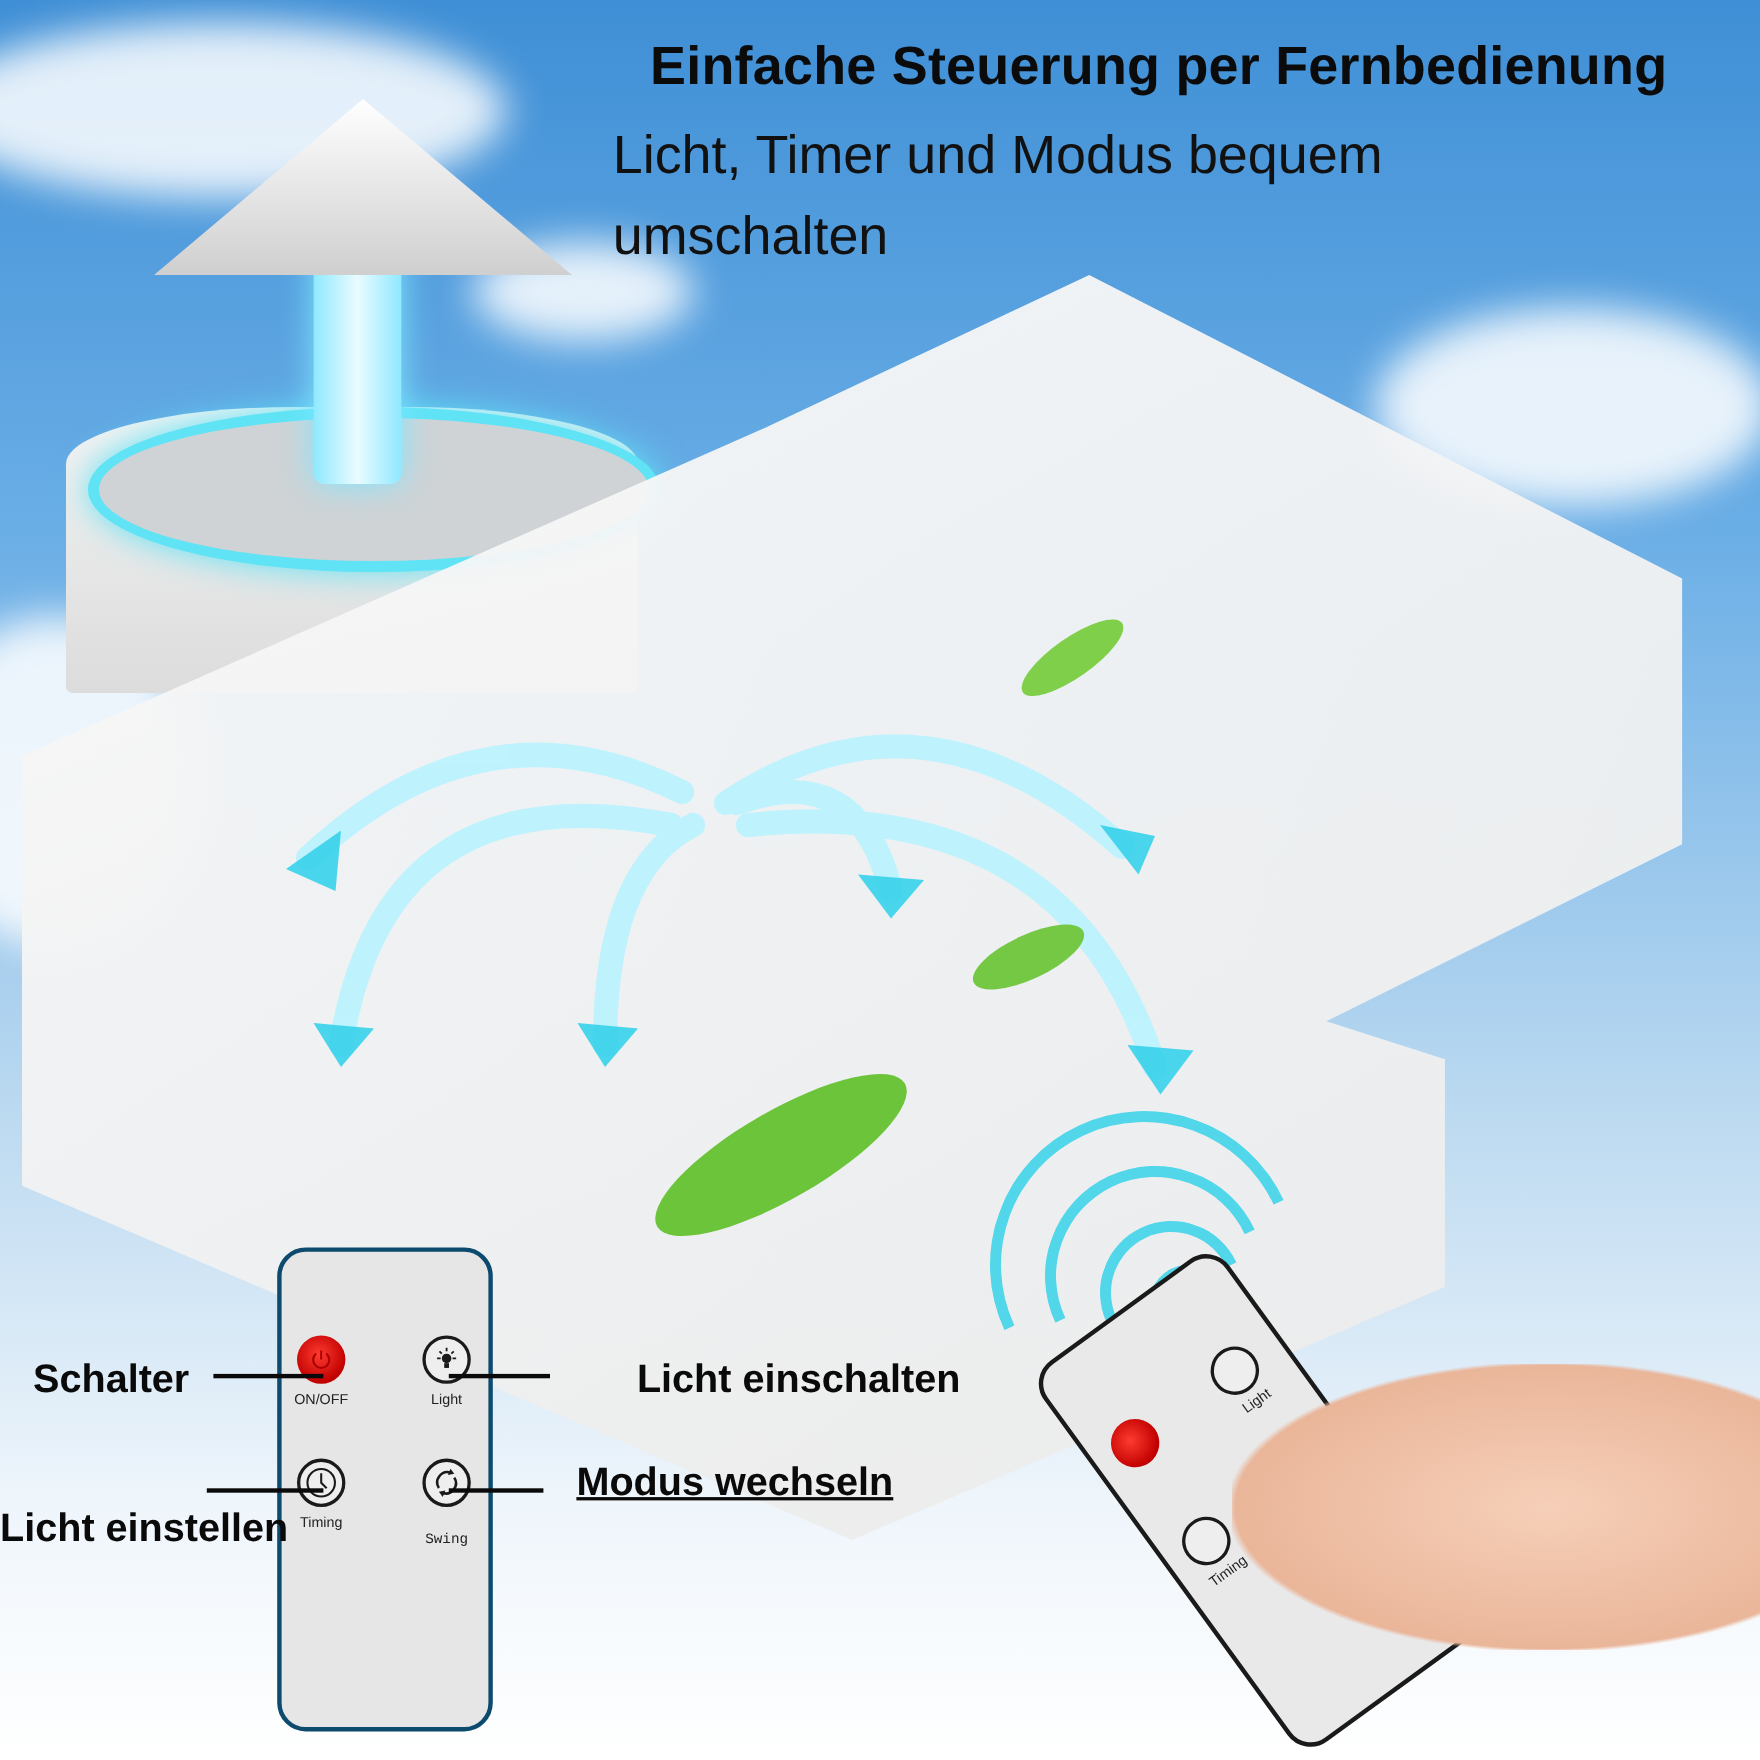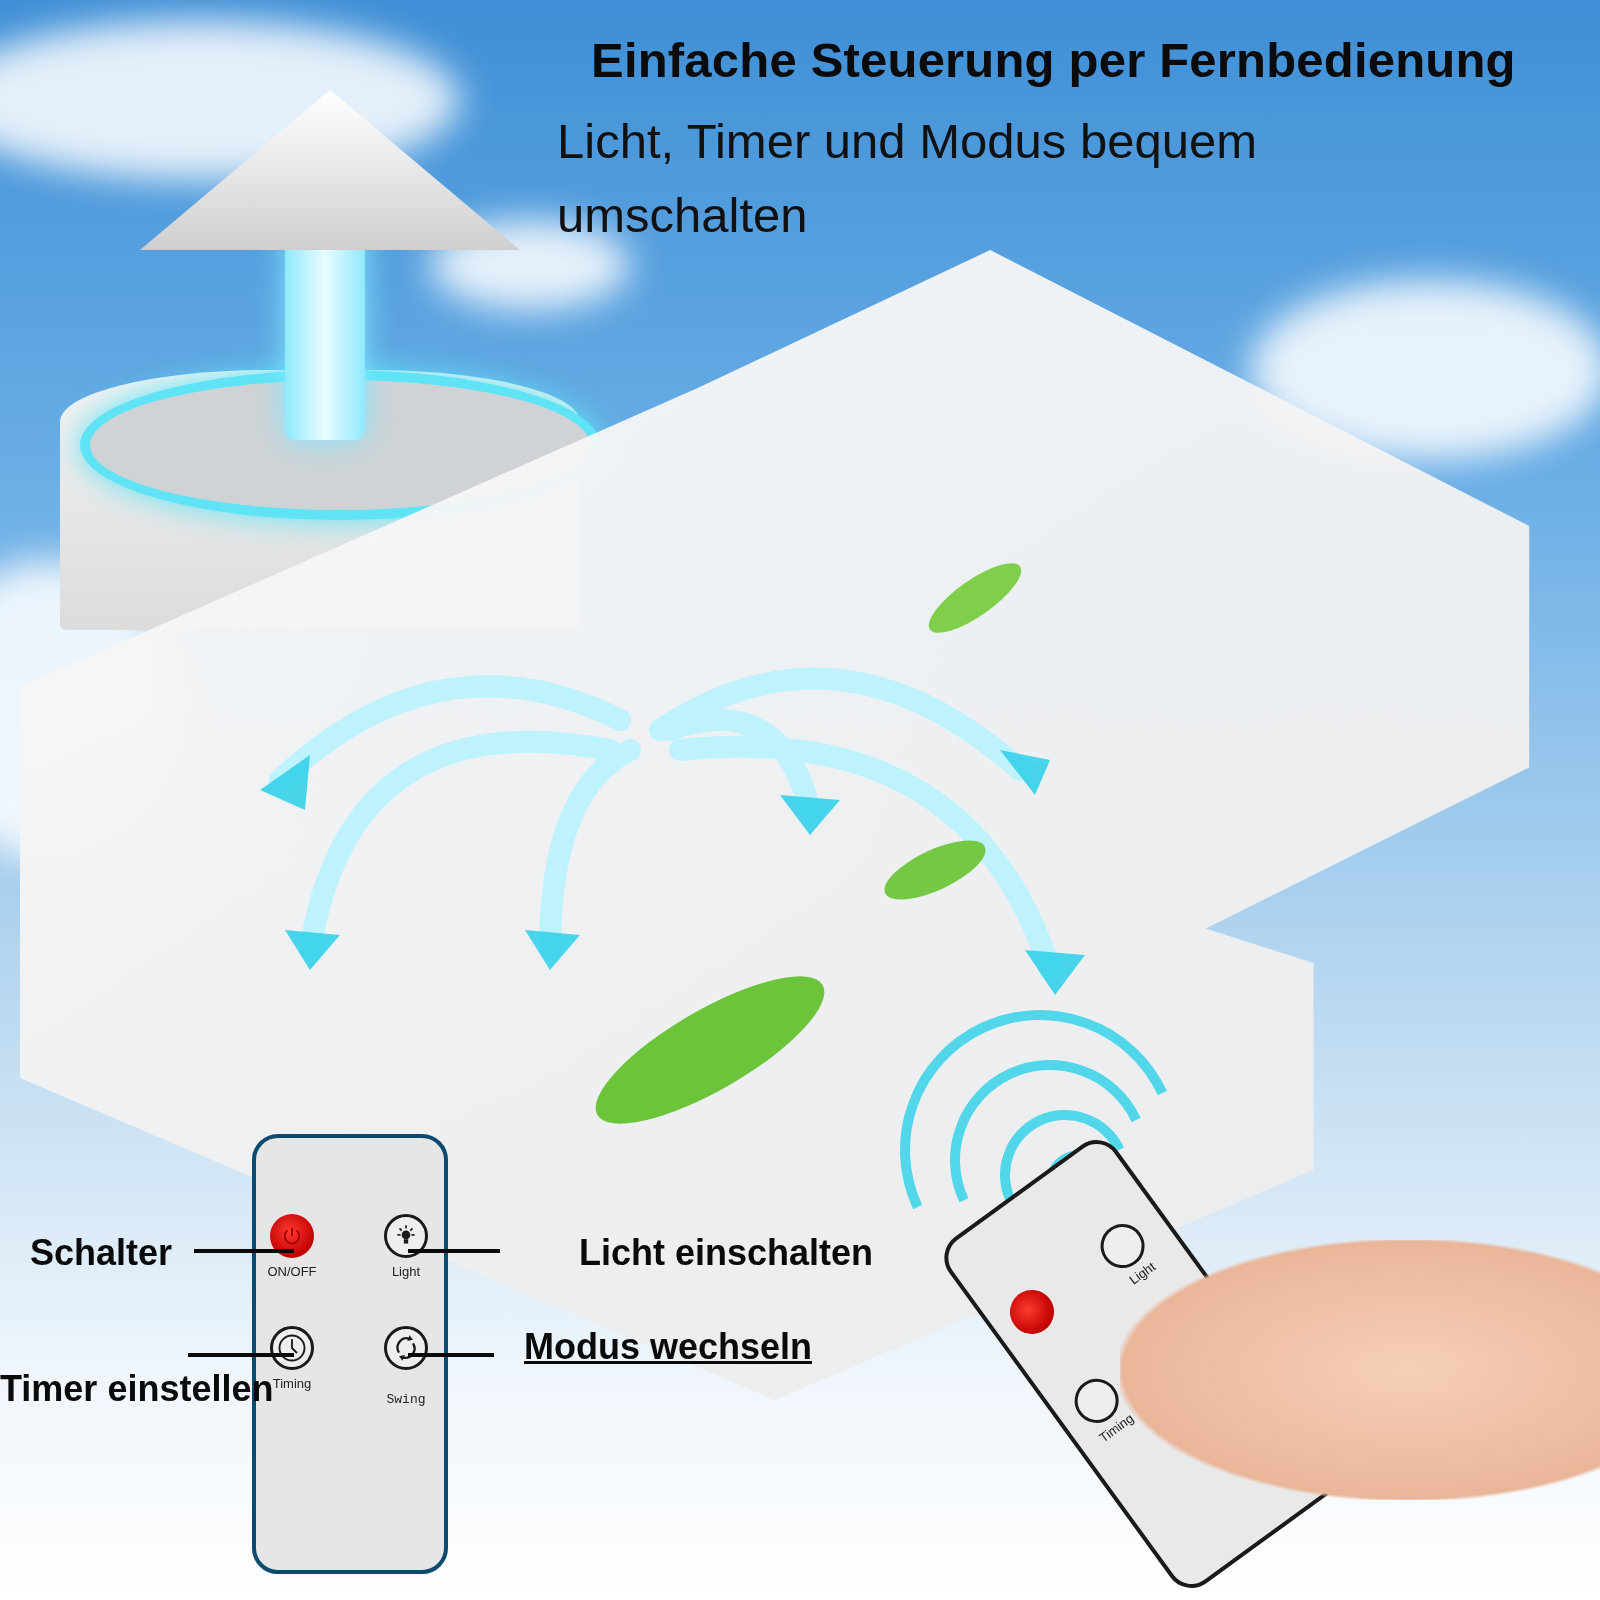--- a/index.html
+++ b/index.html
@@ -114,21 +114,21 @@
   <div class="btn-lbl" style="left:110px;top:254px;font-family:Liberation Mono, monospace;">Swing</div>
 </div>
 
 <div class="line" style="left:194px;top:1249px;width:100px;"></div>
 <div class="line" style="left:408px;top:1249px;width:92px;"></div>
 <div class="line" style="left:188px;top:1353px;width:106px;"></div>
 <div class="line" style="left:408px;top:1353px;width:86px;"></div>
 
 <div class="callout" style="left:30px;top:1232px;">Schalter</div>
 <div class="callout" style="left:555px;top:1232px;margin-left:24px;">Licht einschalten</div>
-<div class="callout" style="left:0px;top:1368px;">Timer einstellen</div>
+<div class="callout" style="left:0px;top:1368px;">Licht einstellen</div>
 <div class="callout" style="left:524px;top:1326px;text-decoration:underline;">Modus wechseln</div>
 
 <div class="remote2">
   <div class="btn btn-out" style="left:130px;top:80px;"></div>
   <div class="btn-lbl" style="left:112px;top:128px;">Light</div>
   <div class="btn btn-red" style="left:18px;top:80px;"></div>
   <div class="btn btn-out" style="left:18px;top:190px;"></div>
   <div class="btn-lbl" style="left:0px;top:238px;">Timing</div>
 </div>
 <div class="hand"></div>

